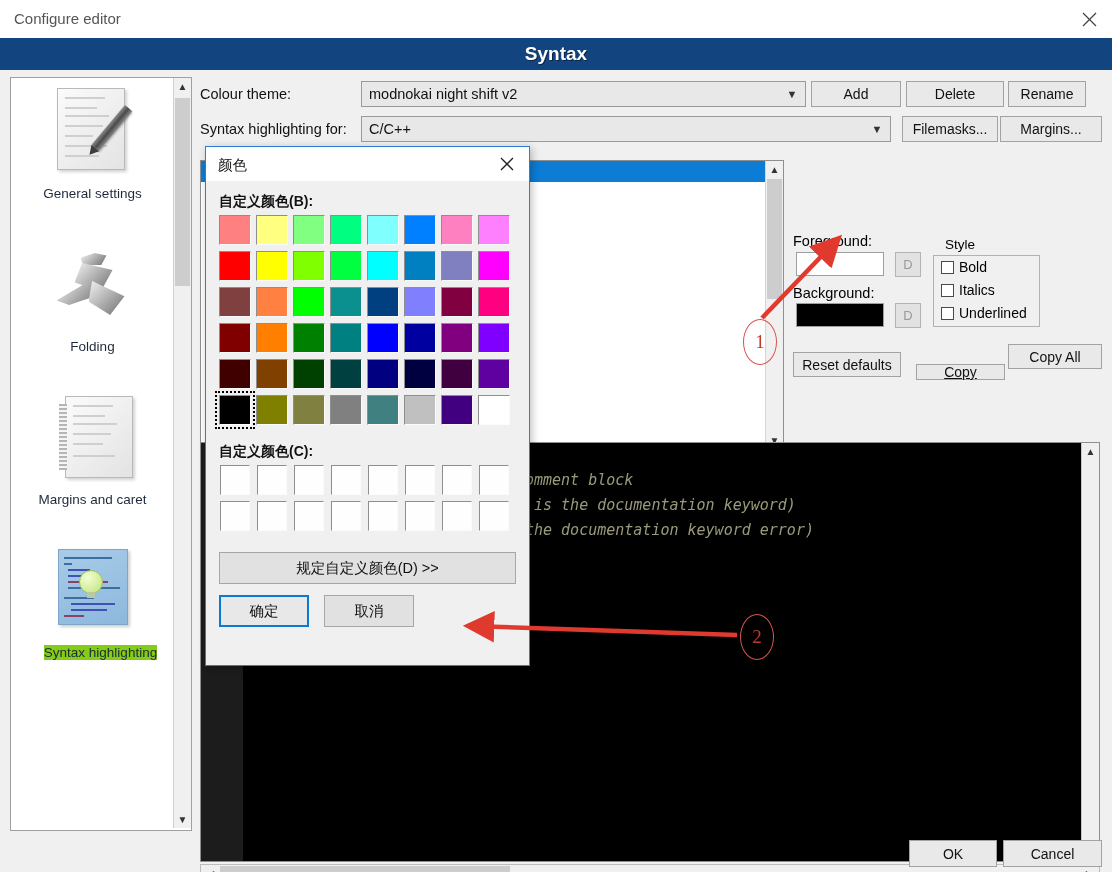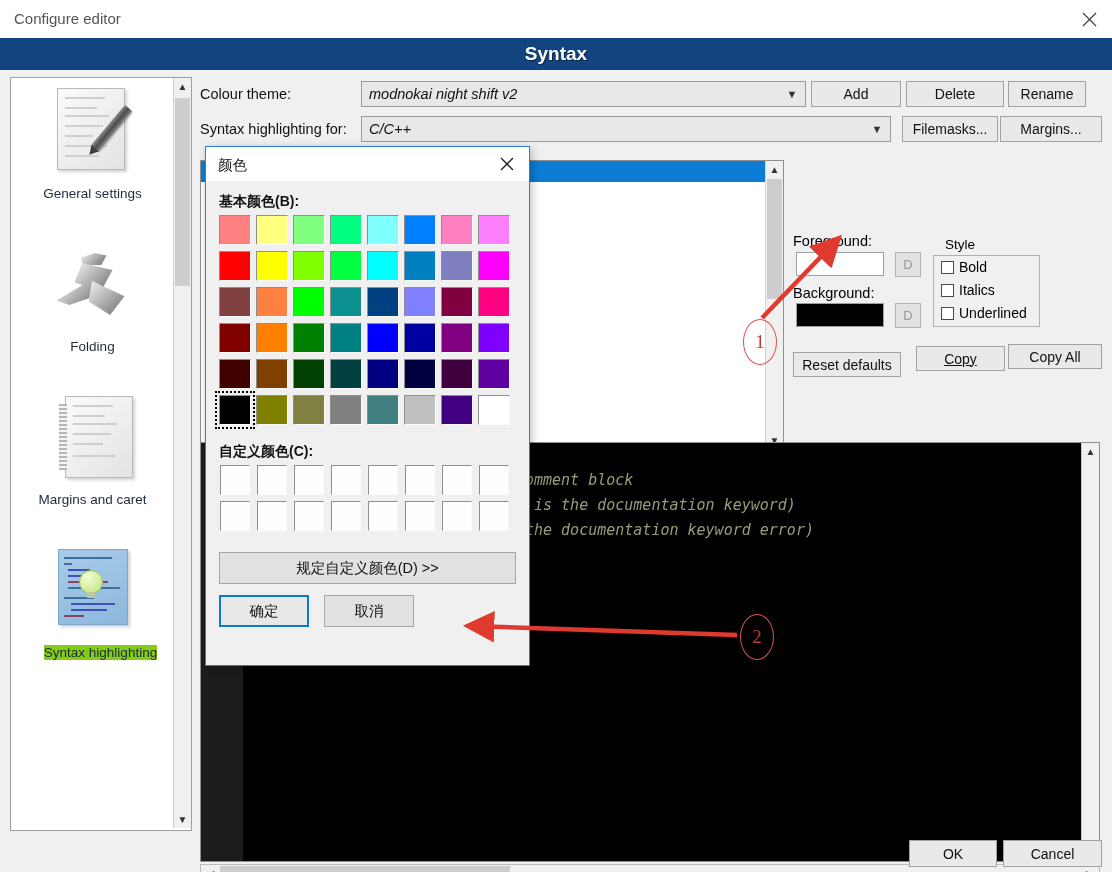--- a/index.html
+++ b/index.html
@@ -87,21 +87,21 @@
   .bulb{position:absolute;left:20px;top:20px;width:22px;height:22px;border-radius:50%;
       background:radial-gradient(circle at 35% 30%,#f2ffd0,#bfe07a);border:1px solid #9ec45c;}
   .bulb:after{content:"";position:absolute;left:7px;top:21px;width:8px;height:6px;background:#b9c9a0;}
 
   
   .lbl{position:absolute;font-size:14.5px;color:#111;}
   .combo{
     position:absolute;background:#e8e8e8;border:1px solid #9a9a9a;
     display:flex;align-items:center;box-sizing:border-box;
   }
-  .combo .txt{padding-left:7px;font-size:14.5px;color:#111;flex:1;white-space:nowrap;overflow:hidden;font-style:italic;}
+  .combo .txt{padding-left:7px;font-size:14.5px;color:#111;flex:1;white-space:nowrap;overflow:hidden;}
   .combo .chev{width:26px;text-align:center;font-size:11px;color:#333;}
   .btn{
     position:absolute;background:#e9e9e9;border:1px solid #a2a2a2;
     display:flex;align-items:center;justify-content:center;
     font-size:14px;color:#111;box-sizing:border-box;cursor:pointer;
   }
 
   
   .listbox{
     position:absolute;left:200px;top:90px;width:584px;height:290px;
@@ -334,21 +334,21 @@
     <div class="cbrow" style="left:941px;top:212px;">
       <span class="cbox"></span>
       <span>Italics</span>
     </div>
     <div class="cbrow" style="left:941px;top:235px;">
       <span class="cbox"></span>
       <span>Underlined</span>
     </div>
 
     <div class="btn" style="left:793px;top:282px;width:108px;height:25px;">Reset defaults</div>
-    <div class="btn" style="left:916px;top:276px;width:89px;height:25px;text-decoration:underline;">Copy</div>
+    <div class="btn" style="left:916px;top:294px;width:89px;height:16px;text-decoration:underline;">Copy</div>
     <div class="btn" style="left:1008px;top:274px;width:94px;height:25px;">Copy All</div>
 
     <div class="code">
       <div class="gutter"></div>
       <div class="codelines" id="codelines">
           <div class="cl-row"><span class="ln-no">9</span><span class="cm">    // this is a line comment</span></div>
           <div class="cl-row"><span class="ln-no">10</span><span class="doccm">  /** this is a documentation comment block</span></div>
           <div class="cl-row"><span class="ln-no">11</span><span class="doccm">   * </span><span class="dockw">@param</span><span class="doccm"> xxx does this (this is the documentation keyword)</span></div>
           <div class="cl-row"><span class="ln-no">12</span><span class="doccm">   * </span><span class="errkw">@authr</span><span class="doccm"> some user (this is the documentation keyword error)</span></div>
           <div class="cl-row"><span class="ln-no">13</span><span class="doccm">   */</span></div>
@@ -374,21 +374,21 @@
   <div class="cdlg">
     <div class="cdlg-tb"></div>
     <div class="cdlg-title">颜色</div>
     <div class="cdlg-close">
       <svg width="14" height="14" viewBox="0 0 14 14" aria-hidden="true">
         <line x1="1" y1="1" x2="13" y2="13" stroke="#222" stroke-width="1.3"></line>
         <line x1="13" y1="1" x2="1" y2="13" stroke="#222" stroke-width="1.3"></line>
       </svg>
     </div>
 
-    <div class="cdlg-lbl" style="left:13px;top:46px;">基本颜色(B):</div>
+    <div class="cdlg-lbl" style="left:13px;top:46px;">自定义颜色(B):</div>
     <div id="basic-grid">
         <div class="sw-cell" style="left: 13px; top: 68px; background: rgb(255, 128, 128);"></div>
         <div class="sw-cell" style="left: 50px; top: 68px; background: rgb(255, 255, 128);"></div>
         <div class="sw-cell" style="left: 87px; top: 68px; background: rgb(128, 255, 128);"></div>
         <div class="sw-cell" style="left: 124px; top: 68px; background: rgb(0, 255, 128);"></div>
         <div class="sw-cell" style="left: 161px; top: 68px; background: rgb(128, 255, 255);"></div>
         <div class="sw-cell" style="left: 198px; top: 68px; background: rgb(0, 128, 255);"></div>
         <div class="sw-cell" style="left: 235px; top: 68px; background: rgb(255, 128, 192);"></div>
         <div class="sw-cell" style="left: 272px; top: 68px; background: rgb(255, 128, 255);"></div>
         <div class="sw-cell" style="left: 13px; top: 104px; background: rgb(255, 0, 0);"></div>

